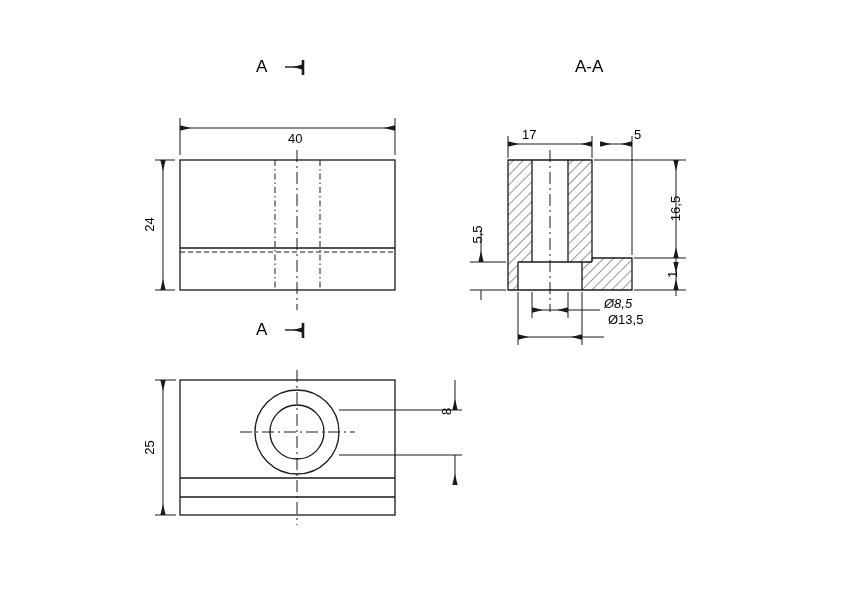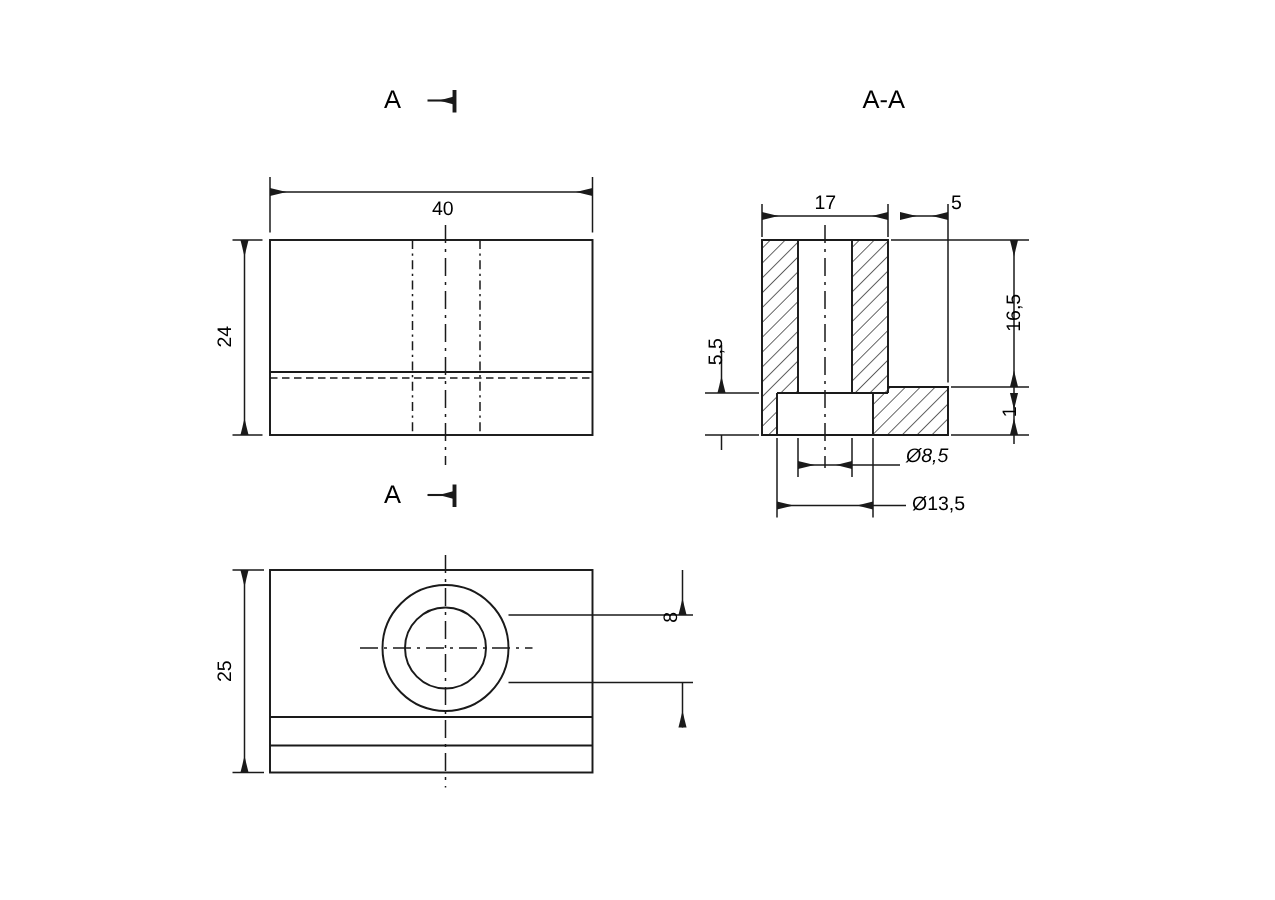--- a/index.html
+++ b/index.html
@@ -199,24 +199,24 @@
     </g>
   </svg>
 
   <div class="lbl big" style="left:256px; top:58px;">A</div>
   <div class="lbl big" style="left:256px; top:321px;">A</div>
   <div class="lbl big" style="left:575px; top:58px;">A-A</div>
 
   <div class="lbl" style="left:288px; top:112px;margin-top:20px;">40</div>
   <div class="lbl rot rot90" style="left:142px; top:218px;">24</div>
 
-  <div class="lbl" style="left:543px; top:128px;">17</div>
+  <div class="lbl" style="left:522px; top:128px;">17</div>
   <div class="lbl" style="left:634px; top:128px;">5</div>
   <div class="lbl rot rot90" style="left:663px; top:202px;">16,5</div>
   <div class="lbl rot rot90" style="left:468px; top:228px;">5,5</div>
   <div class="lbl rot rot90" style="left:669px; top:268px;">1</div>
   <div class="lbl" style="left:604px; top:297px;font-style:italic;">Ø8,5</div>
-  <div class="lbl" style="left:608px; top:329px;">Ø13,5</div>
+  <div class="lbl" style="left:608px; top:313px;">Ø13,5</div>
 
   <div class="lbl rot rot90" style="left:142px; top:441px;">25</div>
   <div class="lbl rot rot90" style="left:443px; top:405px;">8</div>
 
 </div>
 
 </body></html>

